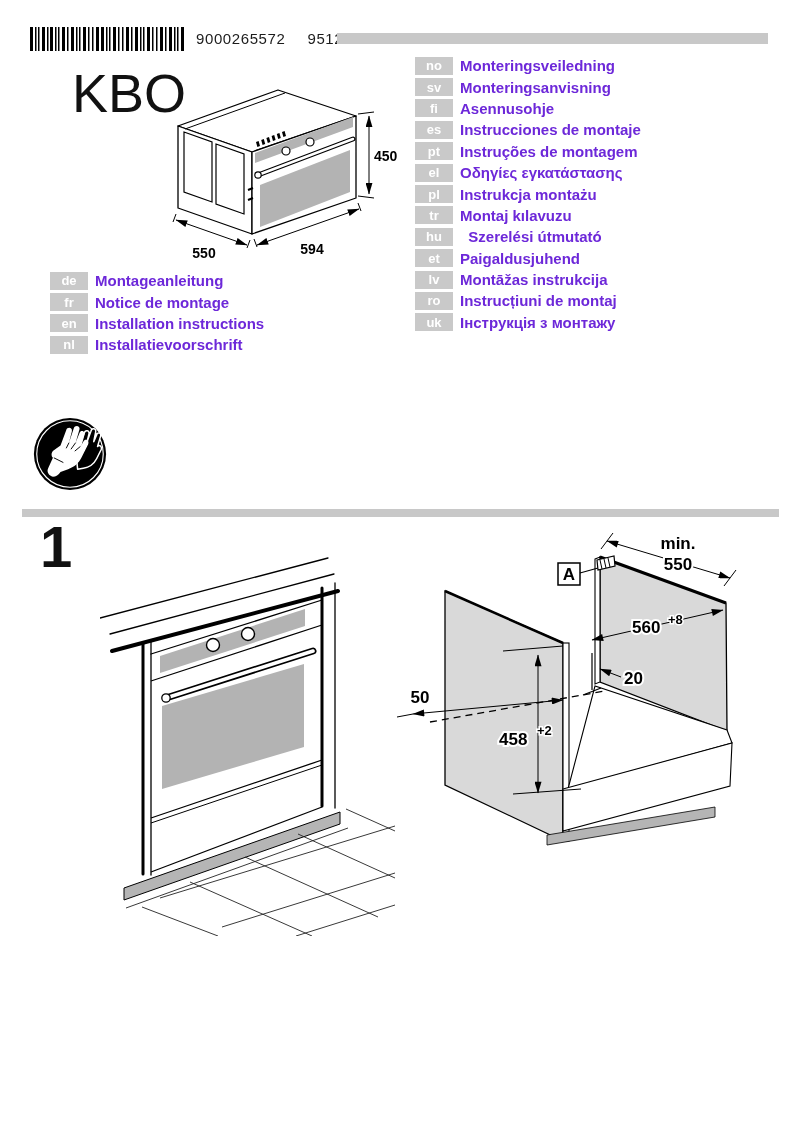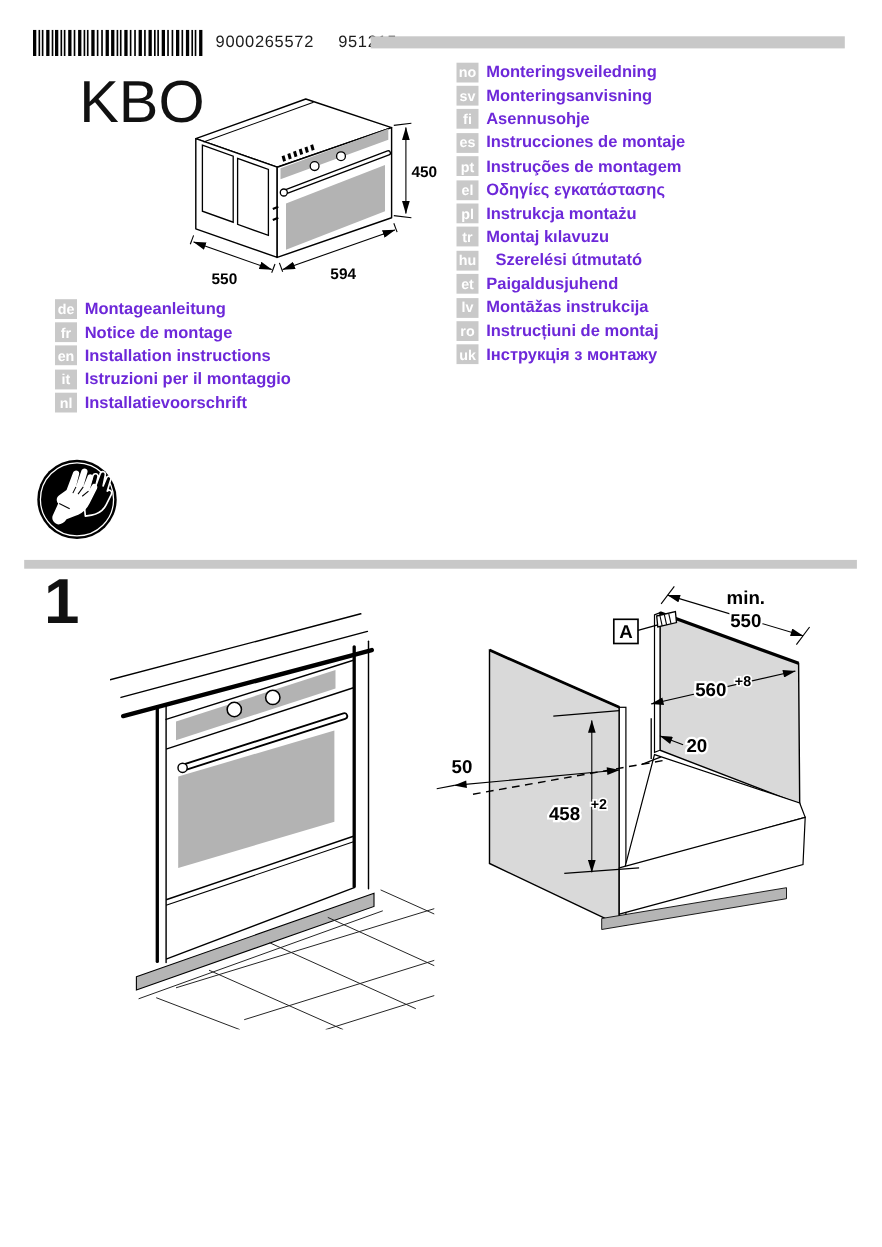--- a/index.html
+++ b/index.html
@@ -10,21 +10,21 @@
   #barcode{left:30px;top:27px;}
   #docnum{left:196px;top:30px;font-size:15px;letter-spacing:.6px;color:#1c1c1c;white-space:nowrap;}
   #docnum .sp{display:inline-block;width:22px;}
   #topbar{left:337px;top:33px;width:431px;height:11px;background:#c8c8c8;}
   #model{left:40px;top:66px;font-size:54px;font-weight:normal;letter-spacing:0;line-height:1;margin-left:32px;}
   
   .langlist{display:flex;flex-direction:column;}
   #langs-left{left:38px;top:270px;padding-left:12px;}
   #langs-right{left:415px;top:55px;}
   .lang-row{display:flex;align-items:center;height:21.4px;}
-  .lang-code{width:20px;height:18px;background:#c9c9c9;color:#fff;font-size:13px;font-weight:bold;
+  .lang-code{width:38px;height:18px;background:#c9c9c9;color:#fff;font-size:13px;font-weight:bold;
              display:flex;align-items:center;justify-content:center;margin-right:7px;flex:0 0 auto;}
   .lang-label{font-size:15px;font-weight:bold;color:#6d28d9;white-space:pre-wrap;line-height:1;}
   
   #divider{left:22px;top:509px;width:757px;height:8px;background:#c8c8c8;}
   #stepnum{left:40px;top:518px;font-size:58px;font-weight:bold;line-height:1;}
   
   svg text{font-family:"Liberation Sans",sans-serif;fill:#000;}
   .dim{font-size:17px;font-weight:bold;paint-order:stroke;stroke:#fff;stroke-width:4px;}
   .dimsup{font-size:13px;font-weight:bold;paint-order:stroke;stroke:#fff;stroke-width:3px;}
   .dimS{font-size:14px;font-weight:bold;paint-order:stroke;stroke:#fff;stroke-width:3px;}
@@ -100,24 +100,20 @@
         <span class="lang-code">de</span>
         <span class="lang-label">Montageanleitung</span>
       </div>
     <div class="lang-row">
         <span class="lang-code">fr</span>
         <span class="lang-label">Notice de montage</span>
       </div>
     <div class="lang-row">
         <span class="lang-code">en</span>
         <span class="lang-label">Installation instructions</span>
-      </div>
-    <div class="lang-row">
-        <span class="lang-code">it</span>
-        <span class="lang-label">Istruzioni per il montaggio</span>
       </div>
     <div class="lang-row">
         <span class="lang-code">nl</span>
         <span class="lang-label">Installatievoorschrift</span>
       </div>
   </div>
 
   <div id="langs-right" class="abs langlist">
     <div class="lang-row">
         <span class="lang-code">no</span>

